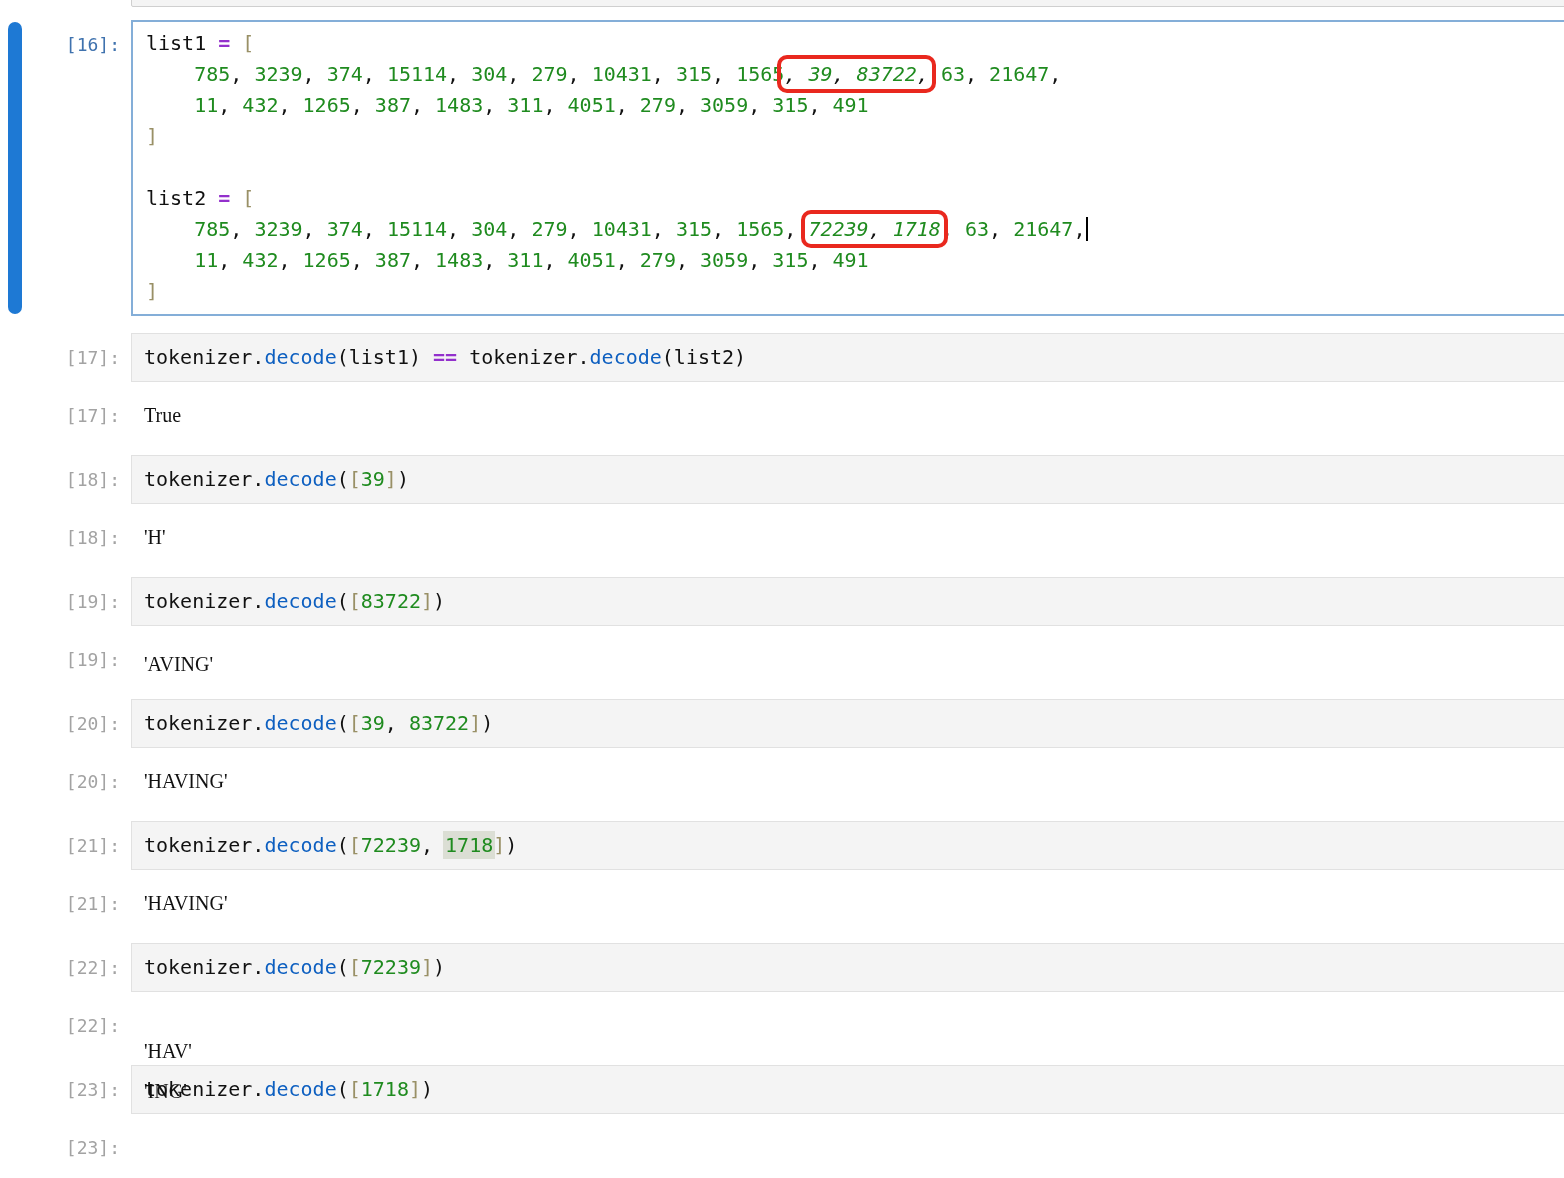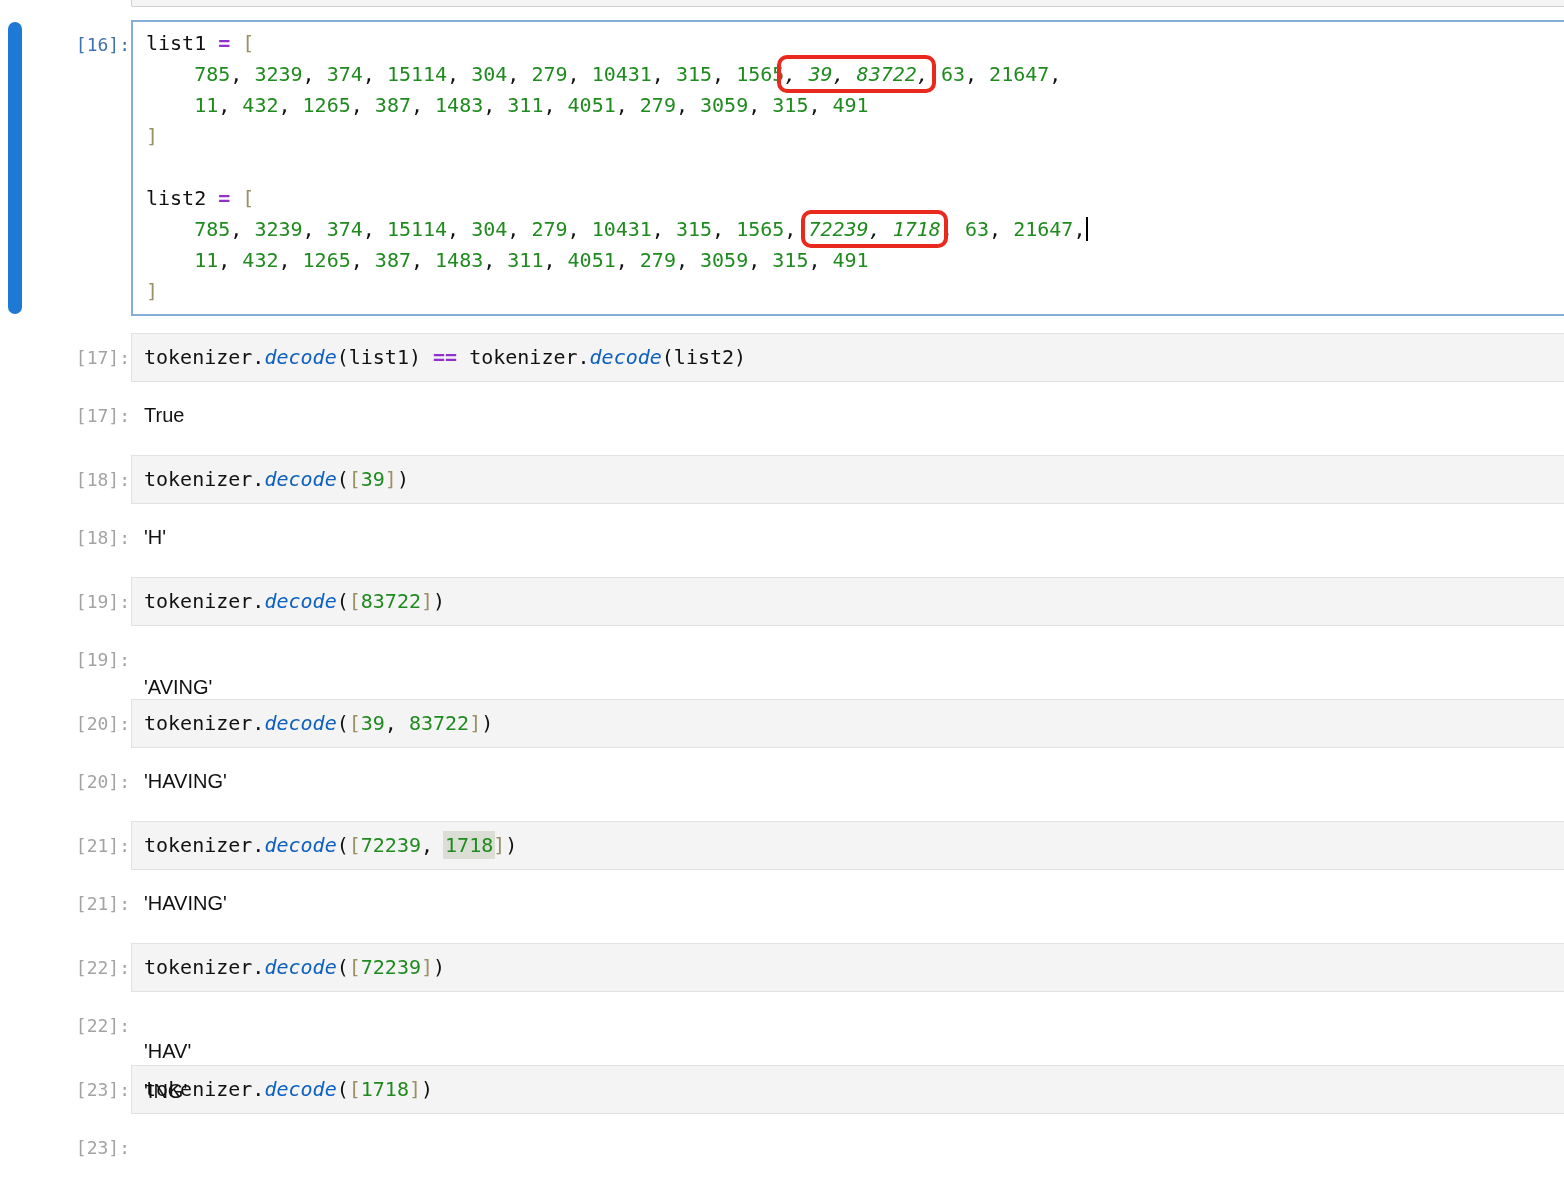--- a/index.html
+++ b/index.html
@@ -17,21 +17,20 @@
   
   .collapser{
     position:absolute;left:8px;top:22px;width:14px;height:292px;
     background:var(--accent,#1e79d4);border-radius:7px;cursor:pointer;
   }
   .prompt{
     position:absolute;left:0;width:120px;text-align:right;
     font-family:"DejaVu Sans Mono","Liberation Mono",monospace;
     font-size:18px;line-height:31px;white-space:pre;
     color:var(--prompt,#a3a3a3);
-    padding-left:10px;
   }
   .prompt.active{color:var(--prompt_active,#3f72ae);}
   .editor-active{
     position:absolute;left:131px;right:-6px;top:20px;height:296px;
     background:#fff;border:2px solid var(--active_border,#84aed8);
     box-sizing:border-box;
   }
   .code{
     padding:6px 0 0 13px;
     font-family:"DejaVu Sans Mono","Liberation Mono",monospace;
@@ -41,27 +40,27 @@
 
   
   .cell-input{
     position:absolute;left:131px;right:-6px;height:49px;
     background:#f4f4f4;border:1px solid #e1e1e1;box-sizing:border-box;
     cursor:text;
   }
   .cell-input .code{padding:8px 0 0 12px;}
   .output-text{
     position:absolute;left:144px;
-    font-family:Liberation Sans, sans-serif;
+    font-family:Liberation Serif, serif;
     font-size:20px;line-height:31px;color:#111;white-space:pre;
   }
 
   
   .num{color:var(--number,#1f8b1f);}
-  .prop{color:var(--property,#0d5fc0);font-style:italic;}
+  .prop{color:var(--property,#0d5fc0);}
   .op{color:var(--operator,#9330cc);font-weight:bold;}
   .br{color:var(--bracket,#999066);}
 
   
   .redbox{
     outline:4px solid var(--redbox,#e9281e);
     outline-offset:3px;border-radius:3px;font-style:italic;
   }
   .match{
     background:var(--match,#dbded4);
@@ -95,21 +94,21 @@
       <div class="cell-input" style="top:455px">
         <div class="code">tokenizer.<span class="prop">decode</span>(<span class="br">[</span><span class="num">39</span><span class="br">]</span>)</div>
       </div>
       <div class="prompt" style="top:522px">[18]:</div>
       <div class="output-text" style="top:522px">'H'</div>
       <div class="prompt" style="top:586px">[19]:</div>
       <div class="cell-input" style="top:577px">
         <div class="code">tokenizer.<span class="prop">decode</span>(<span class="br">[</span><span class="num">83722</span><span class="br">]</span>)</div>
       </div>
       <div class="prompt" style="top:644px">[19]:</div>
-      <div class="output-text" style="top:672px">'AVING'</div>
+      <div class="output-text" style="top:649px">'AVING'</div>
       <div class="prompt" style="top:708px">[20]:</div>
       <div class="cell-input" style="top:699px">
         <div class="code">tokenizer.<span class="prop">decode</span>(<span class="br">[</span><span class="num">39</span>, <span class="num">83722</span><span class="br">]</span>)</div>
       </div>
       <div class="prompt" style="top:766px">[20]:</div>
       <div class="output-text" style="top:766px">'HAVING'</div>
       <div class="prompt" style="top:830px">[21]:</div>
       <div class="cell-input" style="top:821px">
         <div class="code">tokenizer.<span class="prop">decode</span>(<span class="br">[</span><span class="num">72239</span>, <span class="match"><span class="num">1718</span></span><span class="br">]</span>)</div>
       </div>

